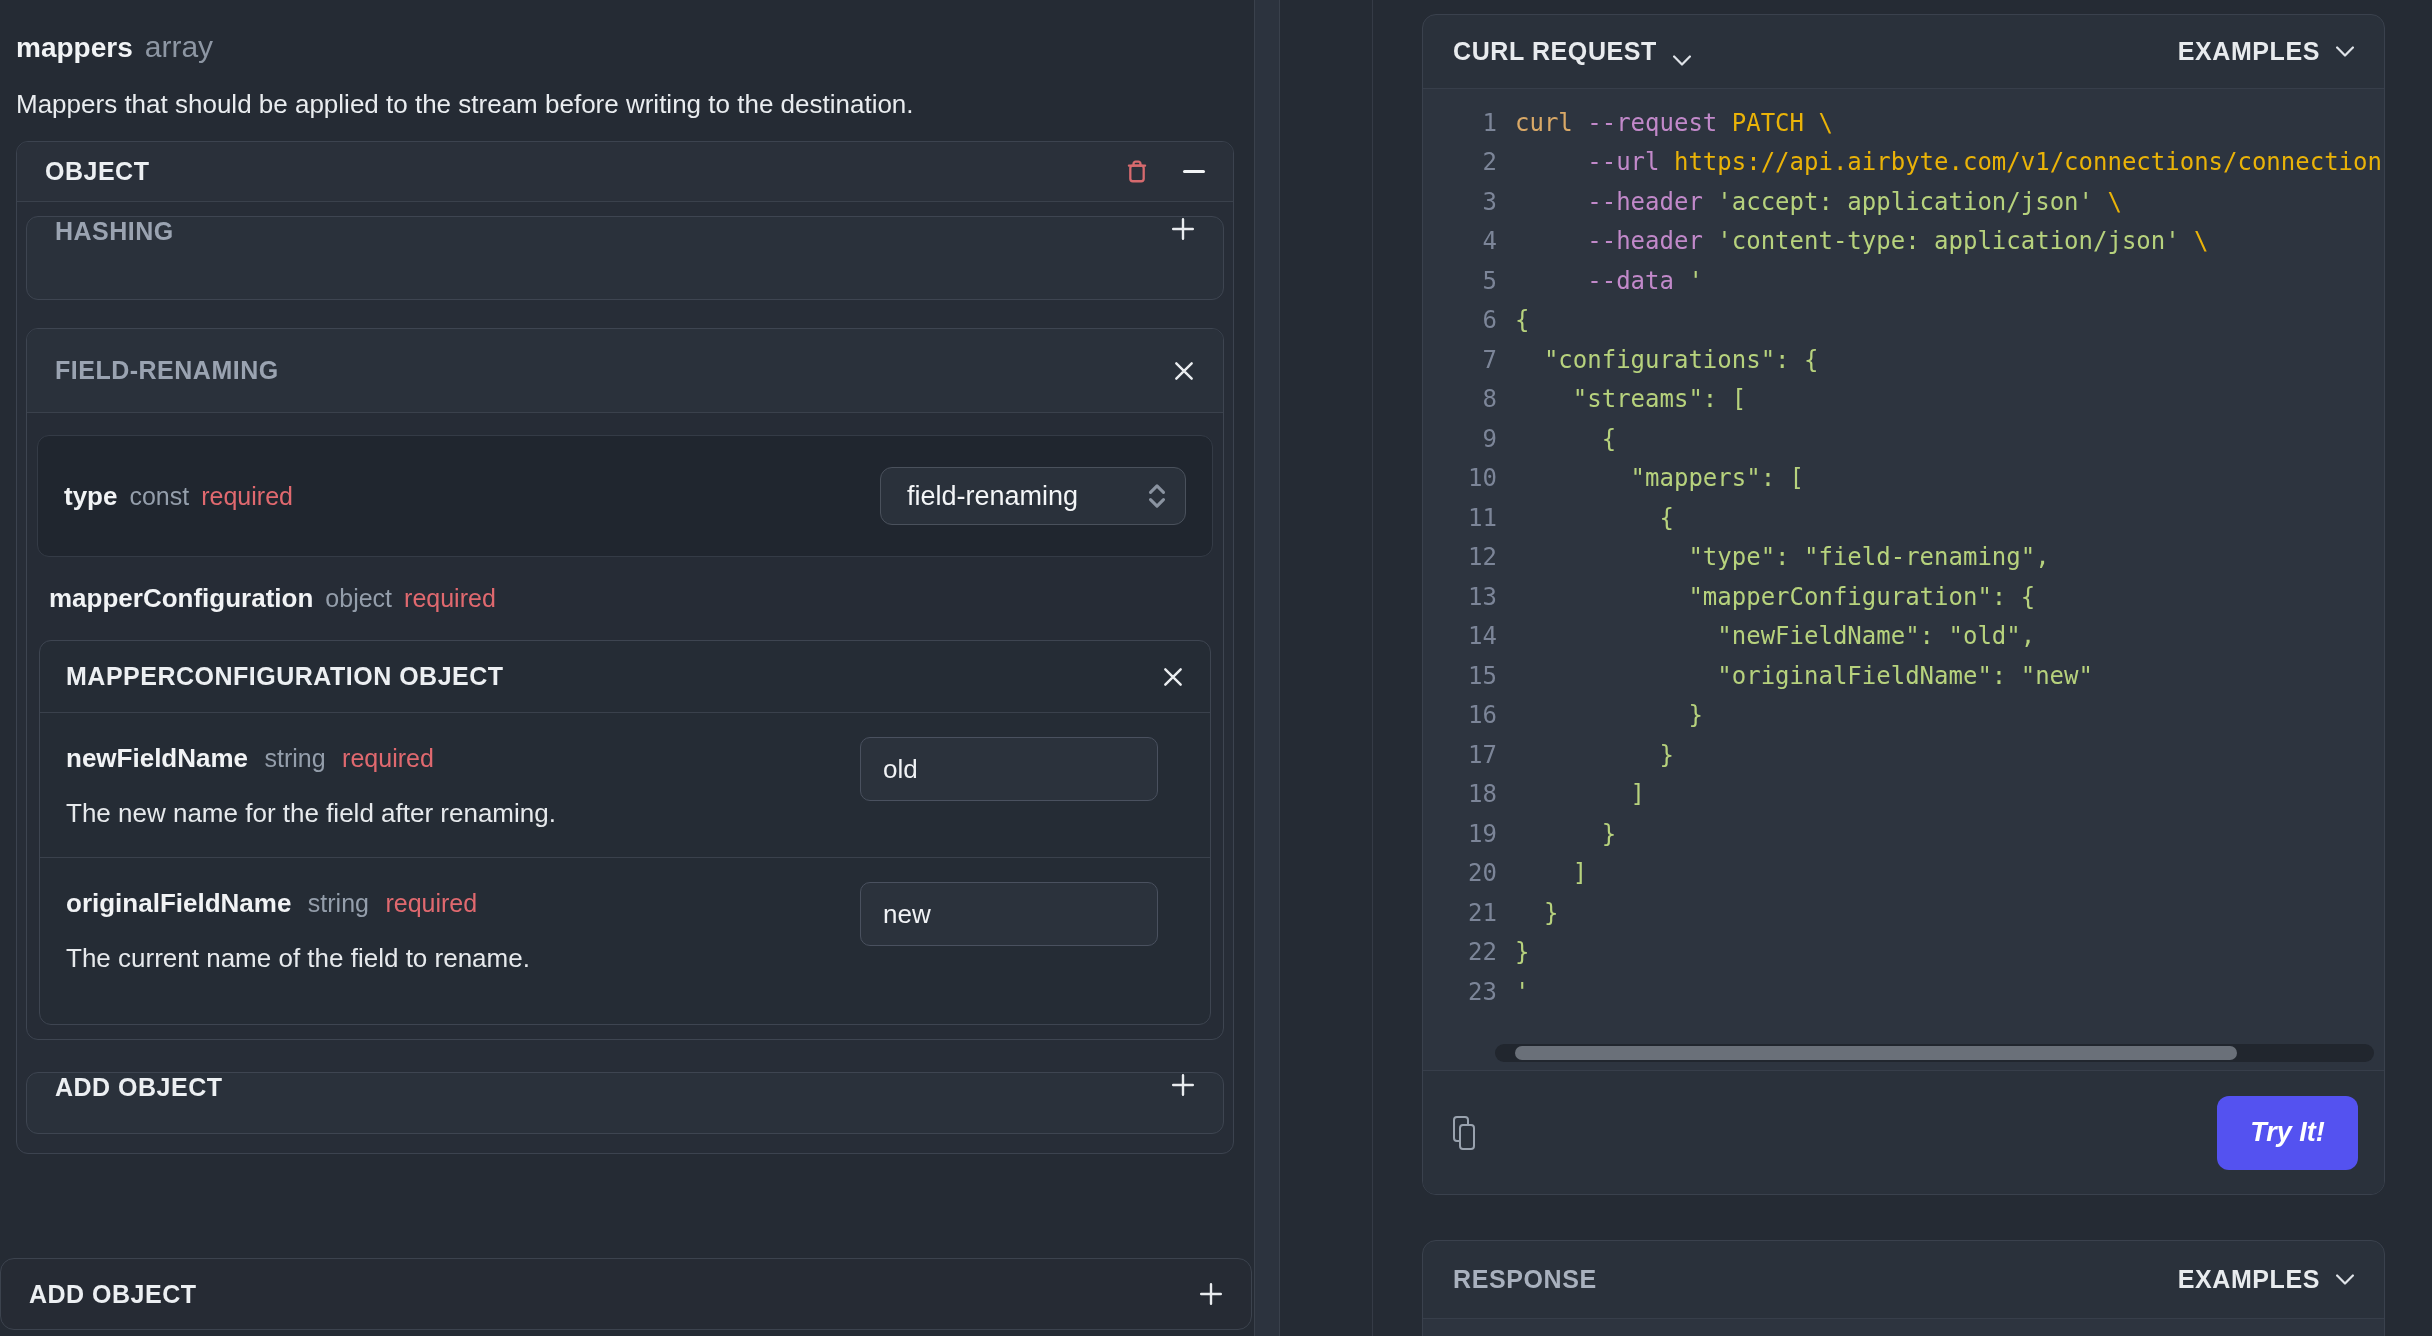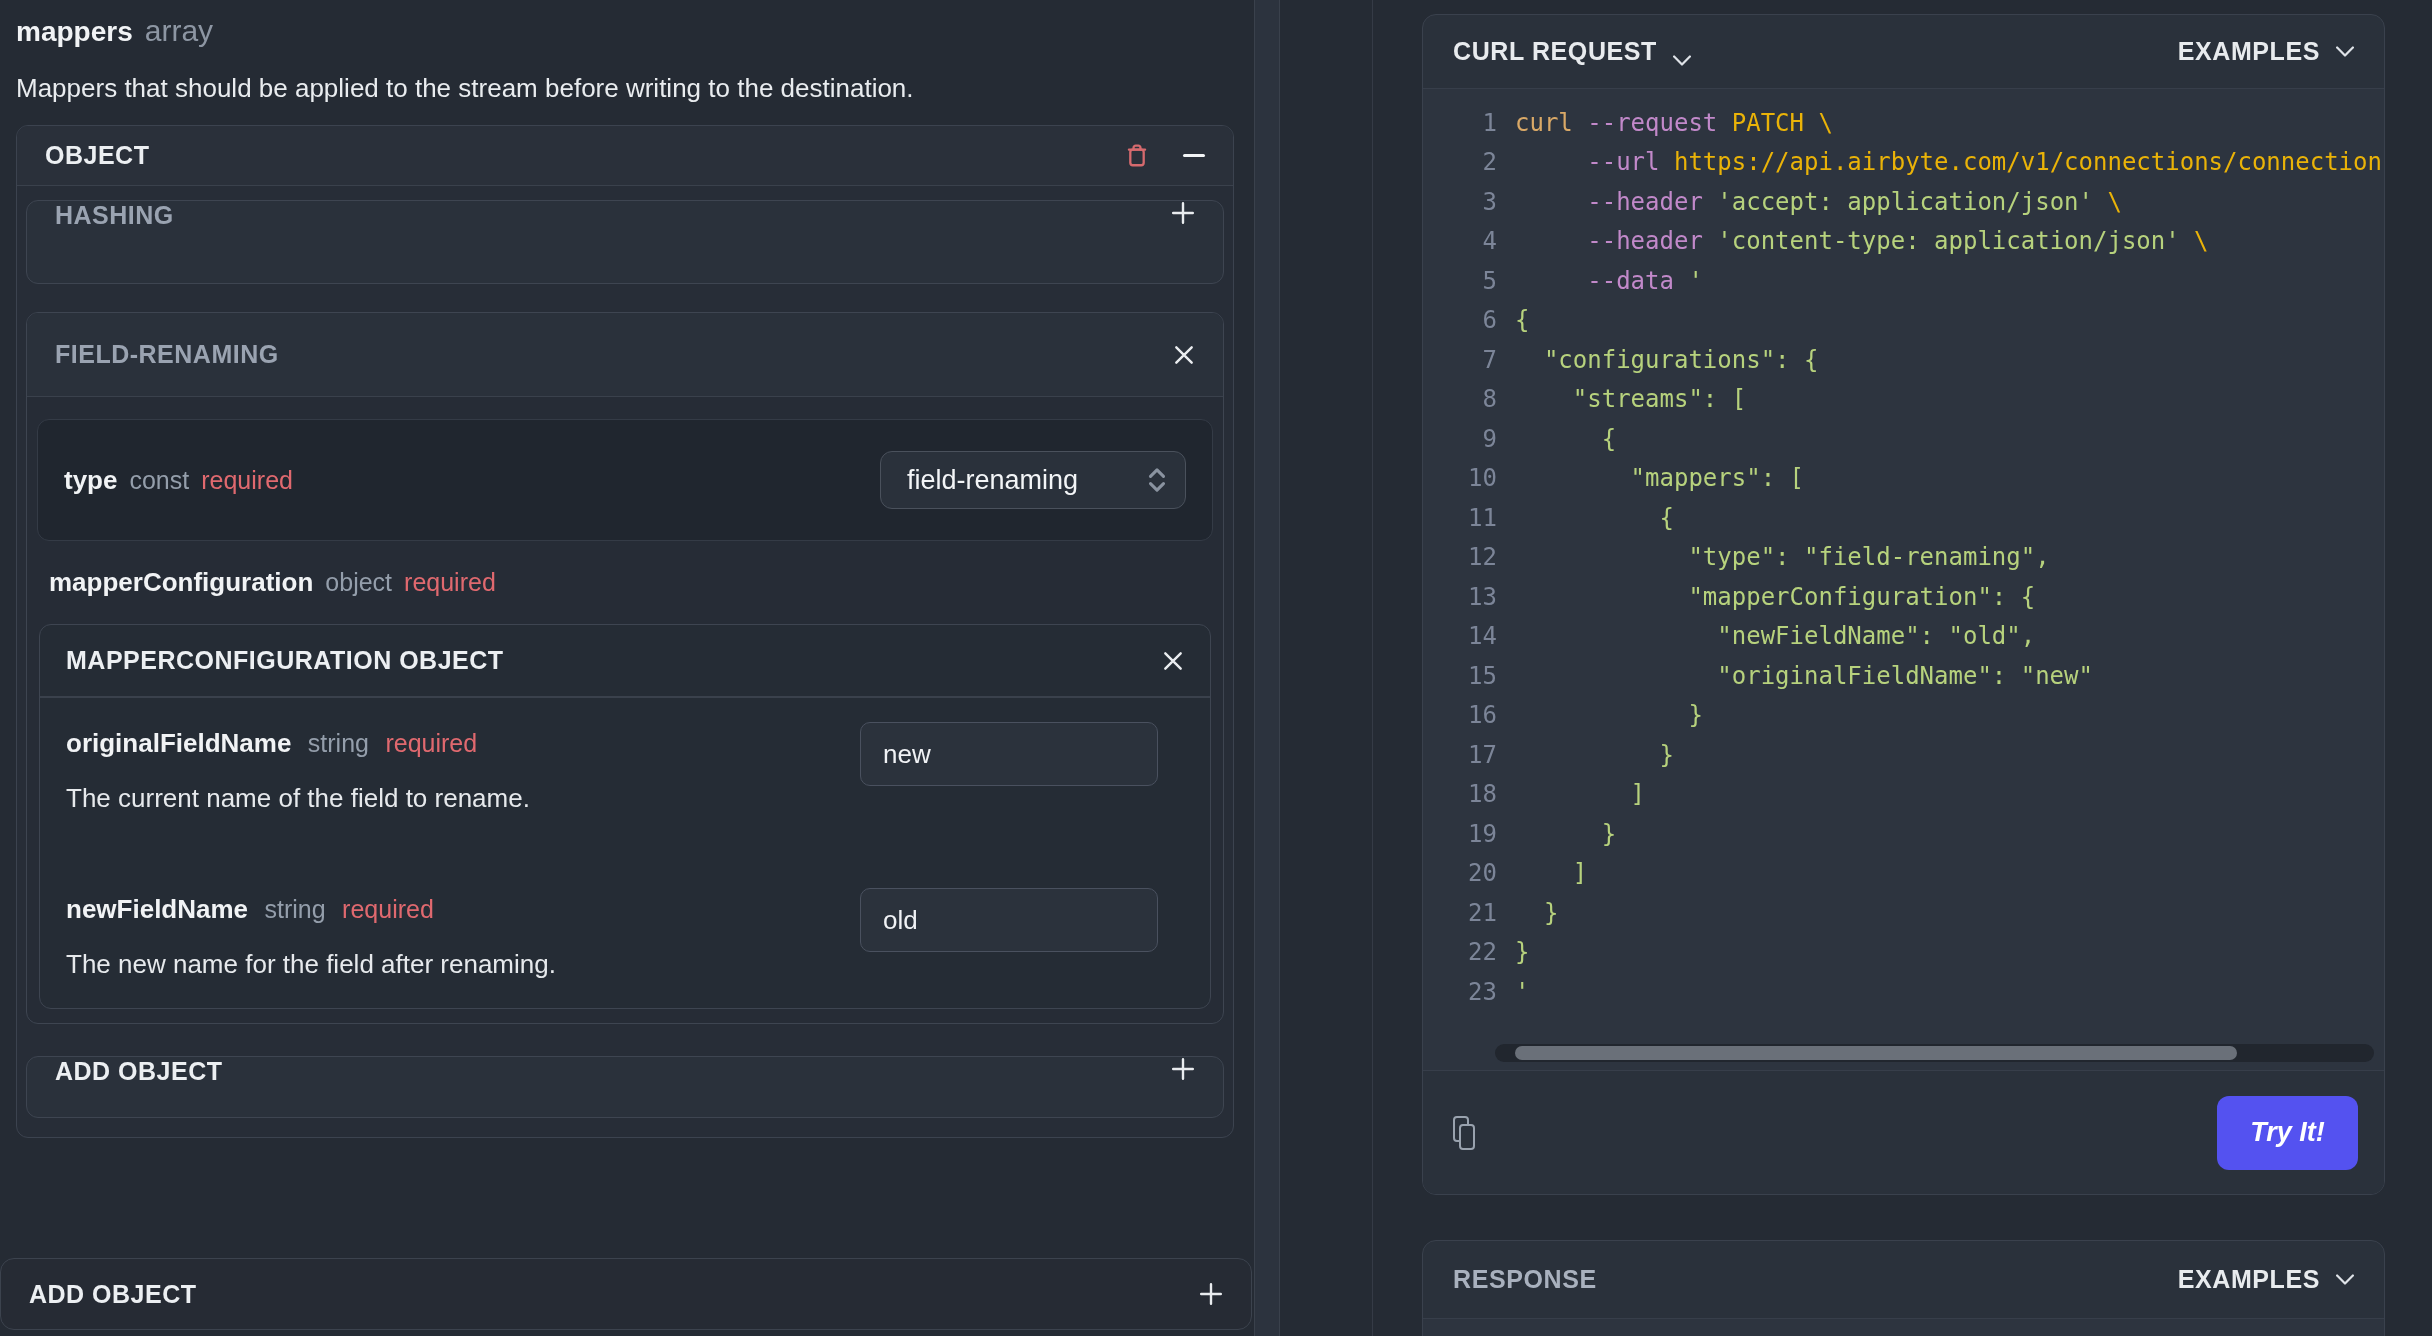--- a/index.html
+++ b/index.html
@@ -6,21 +6,21 @@
   html,body { width:2432px; height:1336px; }
   body {
     position:relative; overflow:hidden;
     background:#252b34; color:#eef1f4;
     font-family:"Liberation Sans", sans-serif;
   }
   svg { display:block; }
 
   
   .left-col { position:absolute; left:0; top:0; width:1252px; }
-  .left-inner { padding:14px 18px 0 16px; }
+  .left-inner { padding:30px 18px 0 16px; }
   .prop-title-row { display:flex; align-items:baseline; }
   .prop-title { font-size:28px; font-weight:700; color:#f1f3f5; }
   .prop-type  { font-size:30px; color:#8d96a3; margin-left:12px; }
   .prop-desc  { margin-top:25px; font-size:26px; color:#e9ecef; }
 
   .object-panel { margin-top:21px; background:#272d37; border:1px solid #3c434f; border-radius:12px; overflow:hidden; }
   .object-header { height:60px; display:flex; align-items:center; padding:0 28px; background:#2a303a; border-bottom:1px solid #3a414c; }
   .section-label { font-size:25px; font-weight:700; letter-spacing:.5px; }
   .lbl-white { color:#eceff2; } .lbl-gray { color:#9aa3b1; }
   .header-icons { margin-left:auto; display:flex; align-items:center; gap:32px; }
@@ -164,38 +164,38 @@
                 <span class="section-label lbl-white">MAPPERCONFIGURATION OBJECT</span>
                 <button class="icon-btn plus-right">
                   <span>
                     <svg width="22" height="22" viewBox="0 0 20 20" fill="none" stroke="#e9ecef" stroke-width="2.2" stroke-linecap="round">
                       <path d="M3 3l14 14M17 3L3 17"></path>
                     </svg>
                   </span>
                 </button>
               </div>
 
+              <div class="mc-row">
+                <div>
+                  <span class="field-name">newFieldName</span>
+                  <span class="field-kind">string</span>
+                  <span class="field-req">required</span>
+                </div>
+                <div class="field-desc">The new name for the field after renaming.</div>
+                <input class="field-input" type="text" value="old" style="">
+              </div>
+
               <div class="mc-row second">
                 <div>
                   <span class="field-name">originalFieldName</span>
                   <span class="field-kind">string</span>
                   <span class="field-req">required</span>
                 </div>
                 <div class="field-desc">The current name of the field to rename.</div>
                 <input class="field-input" type="text" value="new" style="">
-              </div>
-
-              <div class="mc-row">
-                <div>
-                  <span class="field-name">newFieldName</span>
-                  <span class="field-kind">string</span>
-                  <span class="field-req">required</span>
-                </div>
-                <div class="field-desc">The new name for the field after renaming.</div>
-                <input class="field-input" type="text" value="old" style="">
               </div>
             </div>
           </div>
         </div>
 
 
         <div class="sub-box addobj-box">
           <span class="section-label lbl-white">ADD OBJECT</span>
           <span class="plus-right">
             <svg width="24" height="24" viewBox="0 0 22 22" fill="none" stroke="#e9ecef" stroke-width="2.2" stroke-linecap="round">

